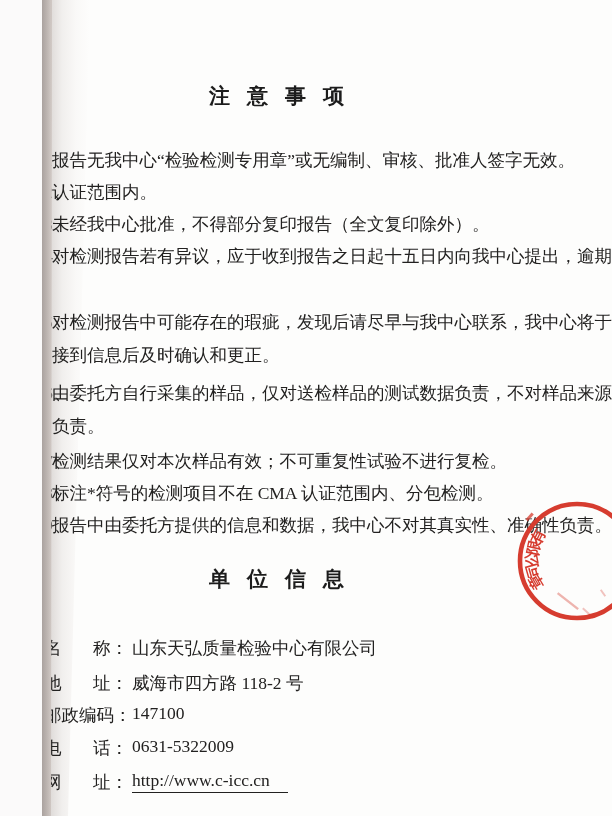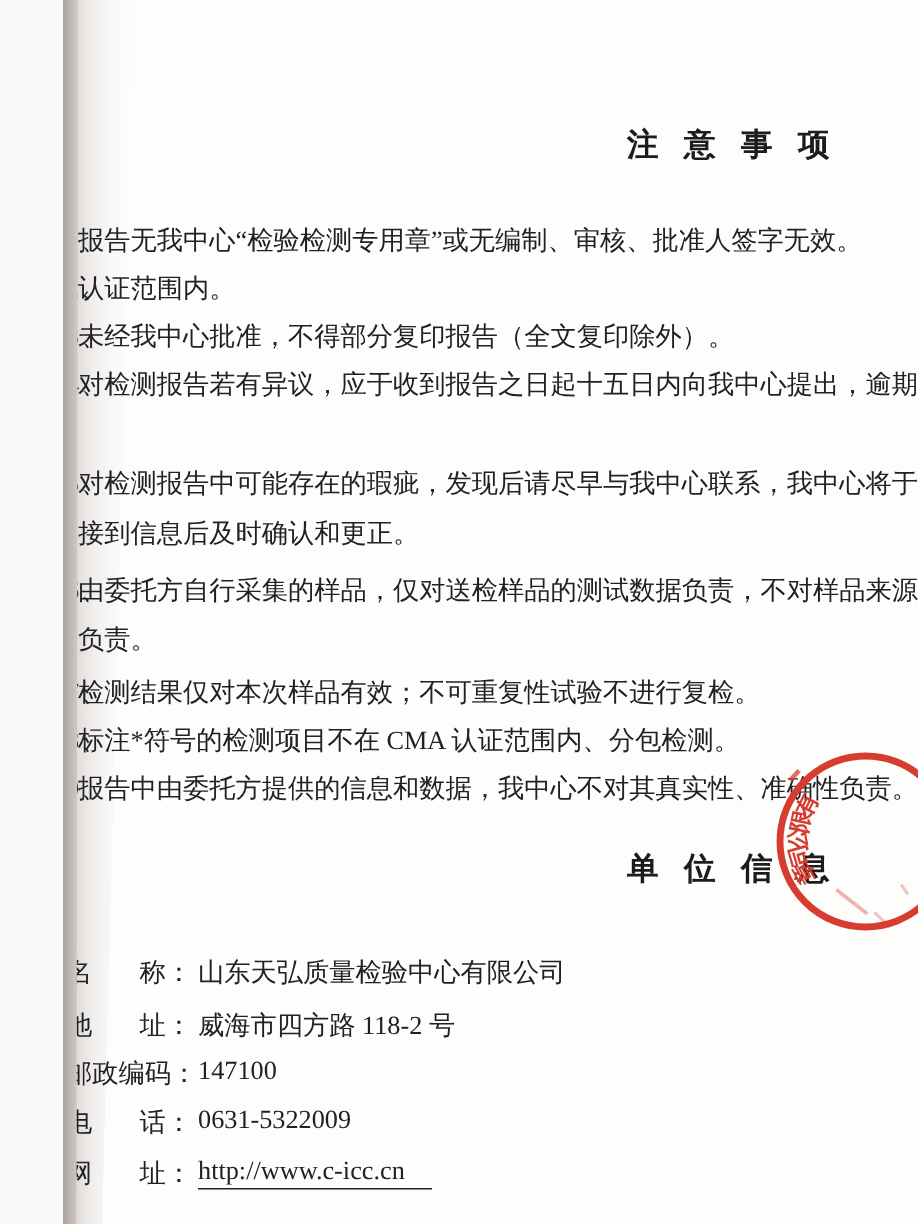--- a/index.html
+++ b/index.html
@@ -36,21 +36,21 @@
     pointer-events: none;
   }
   
   .outer-margin {
     position: absolute; left: 0; top: 0; width: 42px; height: 816px;
     background: #fbfafa;
     z-index: 7;
   }
   .doc-title {
     position: absolute; left: 0; width: 570px;
-    text-align: right;
+    text-align: center;
     font-family: "Liberation Sans", "DejaVu Sans", sans-serif;
     font-weight: bold;
     font-size: 21px;
     letter-spacing: 17px;
     color: #1c1c1c;
     z-index: 3;
     white-space: nowrap;
   }
   .line {
     position: absolute; left: 0; width: 612px;

